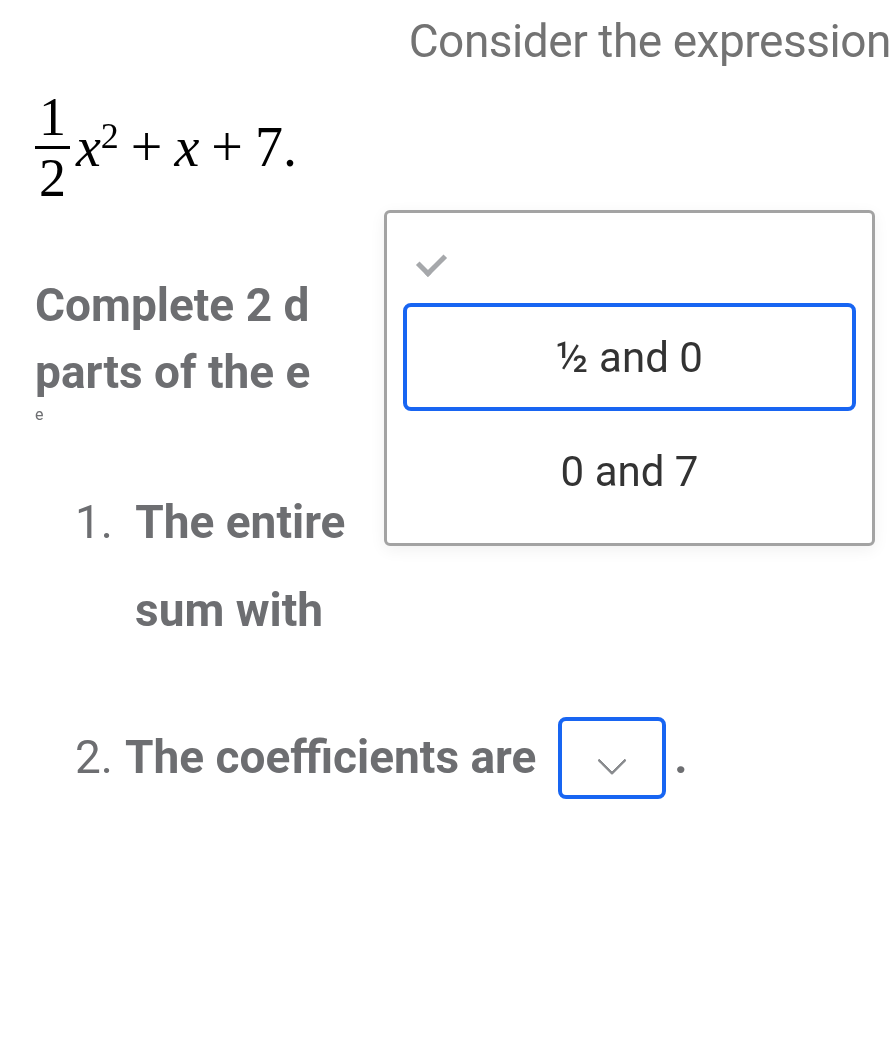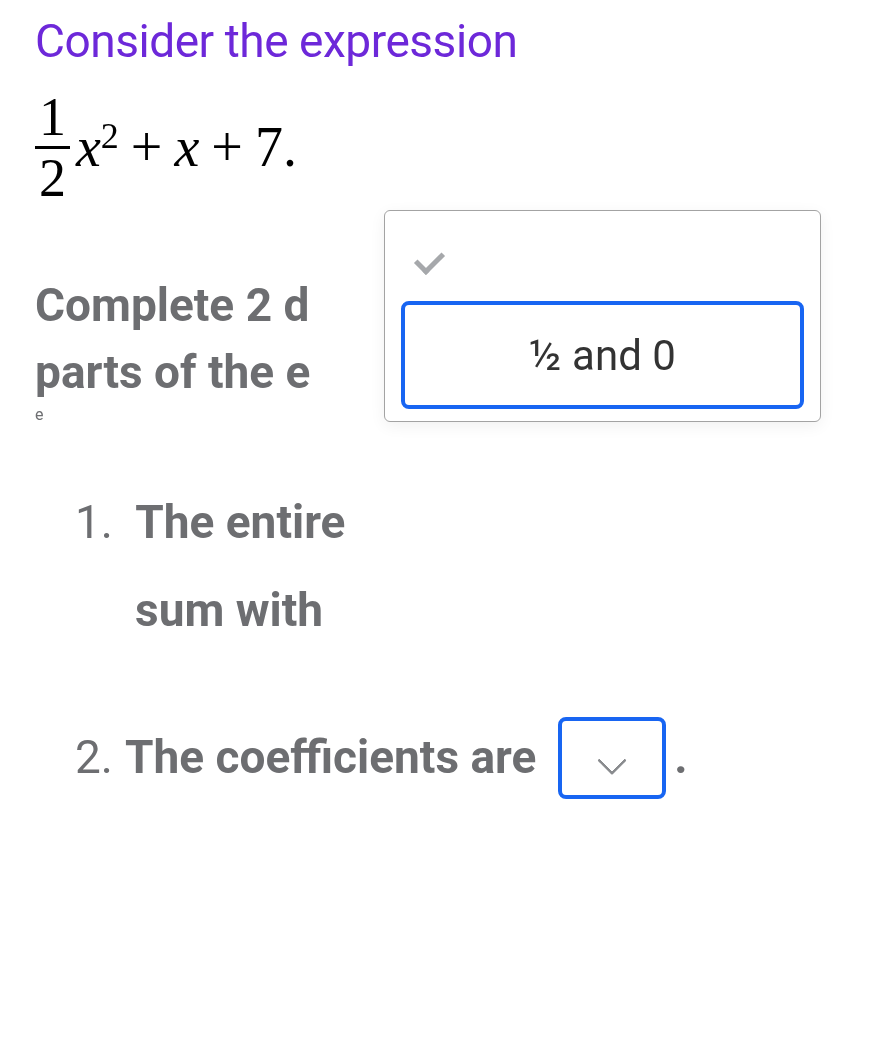--- a/index.html
+++ b/index.html
@@ -12,23 +12,24 @@
       width: 891px;
       height: 1052px;
       background: #ffffff;
       color: #6d6e71;
       position: relative;
       overflow: hidden;
       padding: 10px 0 0 35px;
     }
     .intro-text {
       font-size: 46px;
-      color: #6d28d9;
+      color: #737373;
       line-height: 1.35;
       letter-spacing: -0.01em;
+      text-align: right;
     }
     .math-expr {
       font-family: "Times New Roman", Times, serif;
       color: #000000;
       margin-top: 10px;
       display: flex;
       align-items: center;
       height: 130px;
     }
     .fraction {
@@ -128,23 +129,23 @@
       font-weight: 700;
       color: #6d6e71;
       margin-left: 8px;
     }
 
     
     .dropdown-panel {
       position: absolute;
       top: 210px;
       left: 384px;
-      width: 437px;
+      width: 491px;
       background: #ffffff;
-      border: 1px solid #a3a3a3;
+      border: 3px solid #a3a3a3;
       border-radius: 6px;
       box-shadow: 0 4px 16px rgba(0,0,0,0.06);
       padding-bottom: 12px;
     }
     .check-row {
       height: 90px;
       display: flex;
       align-items: center;
       padding-left: 32px;
     }
@@ -229,16 +230,17 @@
     <span class="final-period">.</span>
   </div>
 </div>
 
 
 <div class="dropdown-panel">
   <div class="check-row">
     <span class="check-icon"></span>
   </div>
   <div class="option selected">½ and 0</div>
+  <div class="option">0 and 7</div>
 </div>
 
 
 
 
 </body></html>

